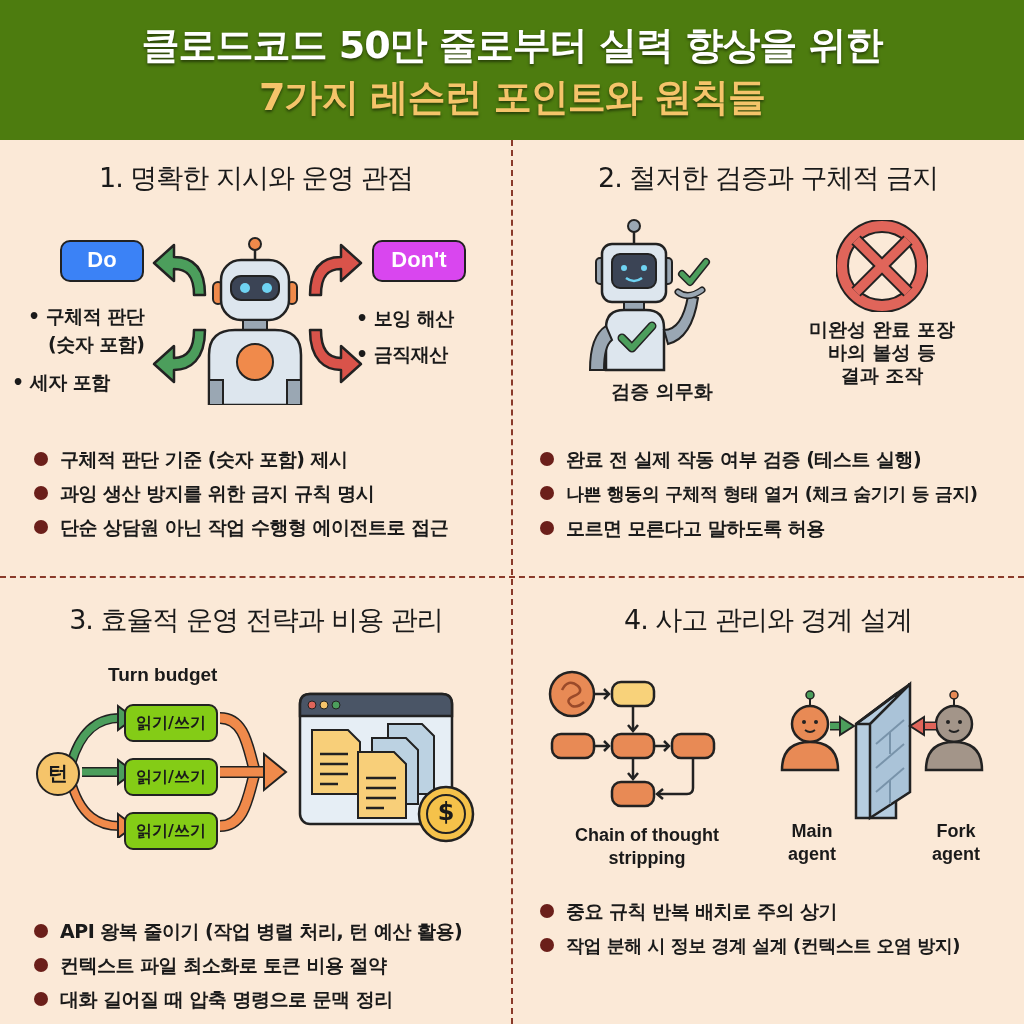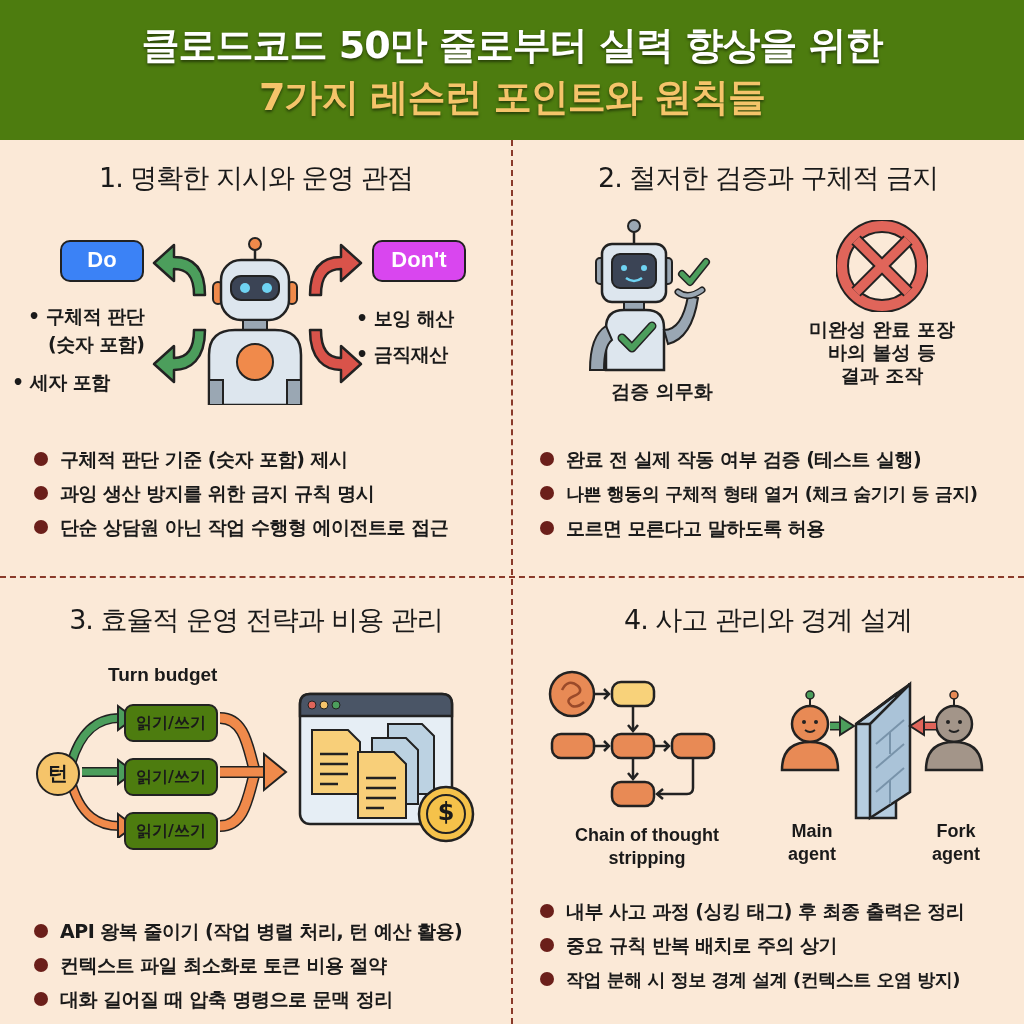--- a/index.html
+++ b/index.html
@@ -56,21 +56,21 @@
     position: absolute; left: 0; top: 10px; width: 14px; height: 14px;
     border-radius: 50%; background: #6b1f1a;
   }
   .abs { position: absolute; }
   .lbl { font-weight: bold; font-size: 18px; letter-spacing: -0.5px; white-space: nowrap; }
   .pill {
     position: absolute; border: 2.5px solid #222; border-radius: 10px;
     color: #fff; font-weight: bold; font-size: 22px; text-align: center;
   }
   .rw {
-    position: absolute; width: 94px; height: 38px; background: #4d7c0f;
+    position: absolute; width: 94px; height: 38px; background: #84cc16;
     border: 2.5px solid #222; border-radius: 9px; font-size: 16px; font-weight: bold;
     text-align: center; line-height: 33px;
   }
   .sublbl { font-size: 19px; font-weight: bold; text-align: center; line-height: 23px; }
   .eng { font-family: "Liberation Sans", sans-serif; font-weight: bold; }
 </style>
 </head>
 <body>
 
 <div class="header">
@@ -302,17 +302,16 @@
   <div class="abs eng" style="left:262px; top:242px; width:76px; text-align:center; font-size:18px; line-height:23px;">
     <div>Main</div>
     <div>agent</div>
   </div>
   <div class="abs eng" style="left:406px; top:242px; width:76px; text-align:center; font-size:18px; line-height:23px;">
     <div>Fork</div>
     <div>agent</div>
   </div>
 
   <ul class="bullets">
-    <li><span class="dot"></span><span>내부 사고 과정 (싱킹 태그) 후 최종 출력은 정리</span></li>
     <li><span class="dot"></span><span>중요 규칙 반복 배치로 주의 상기</span></li>
     <li><span class="dot"></span><span style="font-size:18px;">작업 분해 시 정보 경계 설계 (컨텍스트 오염 방지)</span></li>
   </ul>
 </div>
 
 </body></html>

